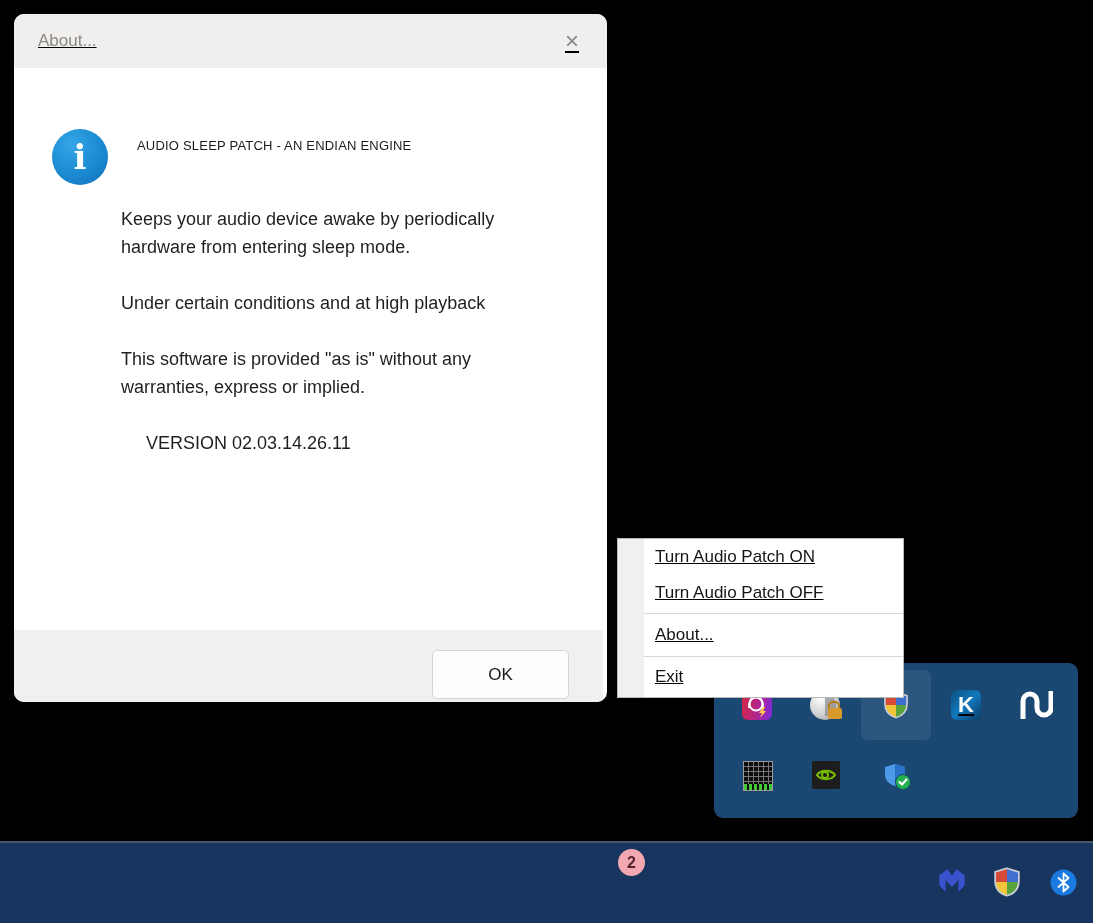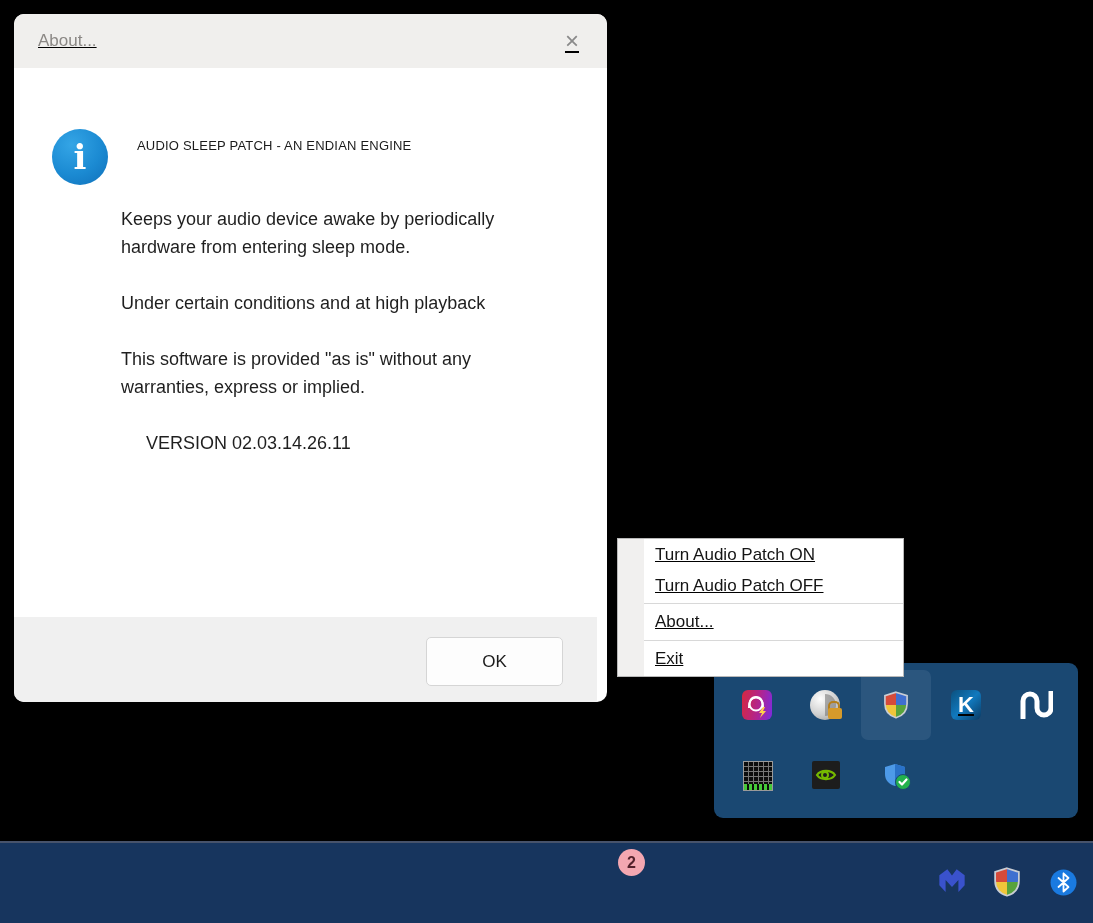--- a/index.html
+++ b/index.html
@@ -37,32 +37,32 @@
     white-space:nowrap;
   }
   .dlg-text{
     position:absolute;left:107px;top:117px;width:470px;
     font-size:18px;color:#1f1f1f;line-height:28px;margin-top:20px;
   }
   .para{margin:0 0 28px 0;}
   .para div{white-space:nowrap;}
   .version-line{padding-left:25px;}
   .dlg-footer{
-    position:absolute;left:0;right:10px;bottom:0;height:85px;background:#f0f0f0;padding-left:44px;
+    position:absolute;left:0;right:4px;bottom:0;height:72px;background:#f0f0f0;padding-left:44px;
   }
   .ok-btn{
     position:absolute;right:34px;top:20px;width:135px;height:47px;
     background:#fdfdfd;border:1px solid #d5d5d5;border-radius:5px;
     font-size:17px;color:#1b1b1b;font-family:"Liberation Sans",sans-serif;
     display:flex;align-items:center;justify-content:center;cursor:default;
   }
 
   
   .ctx-menu{
-    left:617px;top:538px;width:287px;height:139px;background:#fff;
+    left:617px;top:538px;width:287px;height:160px;background:#fff;
     border:1px solid #b9b9b9;box-sizing:border-box;z-index:5;
     display:flex;
   }
   .ctx-gutter{width:26px;background:#f1f0ef;flex:none;}
   .ctx-items{flex:1;display:flex;flex-direction:column;}
   .ctx-item{
     height:37px;display:flex;align-items:center;padding-left:11px;
     font-size:17px;color:#141414;white-space:nowrap;cursor:default;
   }
   .ctx-sep{height:1px;background:#d8d8d8;margin:1px 0;}

